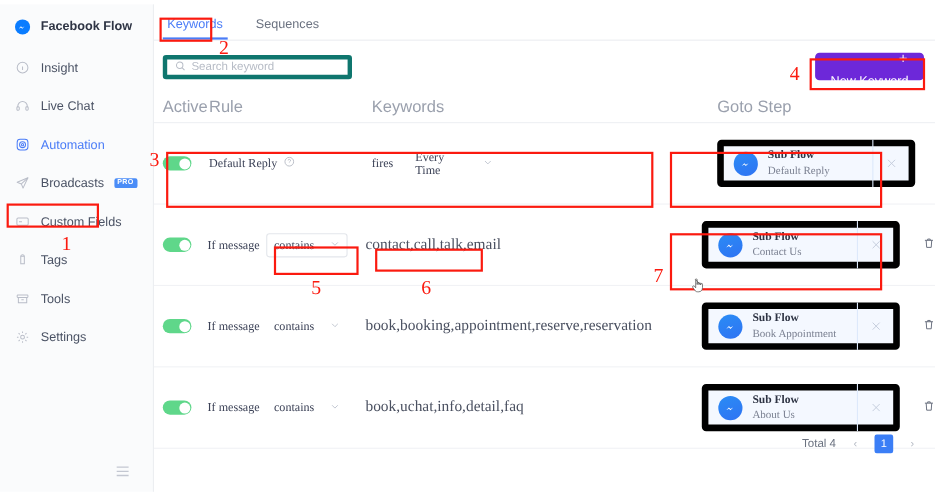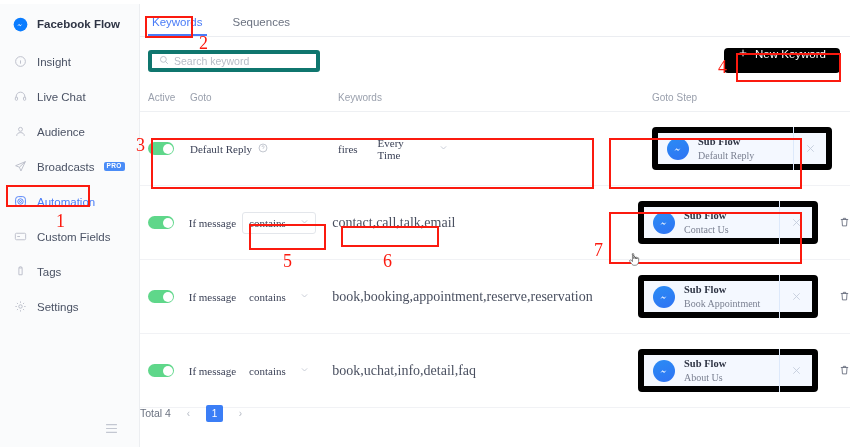--- a/index.html
+++ b/index.html
@@ -47,28 +47,28 @@
   #search-wrap {
     width:172px; height:22px; border:4px solid #0f766e; border-radius:3px;
     display:flex; align-items:center; gap:5px; padding:0 7px; background:#fff;
   }
   #search-wrap input {
     border:0; outline:0; font-family:inherit; font-size:10.5px; color:#3c4257;
     width:100%; background:transparent;
   }
   #search-wrap input::placeholder { color:#b7bcc6; }
   #new-keyword-btn {
-    margin-left:auto; background:#000000; color:#fff; border:0; border-radius:4px;
+    margin-left:auto; background:#6d28d9; color:#fff; border:0; border-radius:4px;
     height:25px; padding:0 14px; font-family:inherit; font-size:11.5px;
-    display:flex; align-items:flex-start; gap:7px; cursor:pointer;
+    display:flex; align-items:flex-end; gap:7px; cursor:pointer;flex-direction:column;
   }
   
   #thead {
     height:28px; display:flex; align-items:center; border-bottom:1px solid #eef0f3;
-    color:#9aa0ad; font-size:10px; padding-left:8px;
+    color:#9aa0ad; font-size:15px; padding-left:8px;
   }
   .col-active { width:42px; }
   .col-rule   { width:148px; }
   .col-kw     { width:270px; }
   .col-goto   { width:auto;margin-left:44px; }
   .row {
     height:74px; display:flex; align-items:center; border-bottom:1px solid #f1f2f5;
     padding-left:8px;
     font-family:Liberation Serif, serif;
   }
@@ -102,22 +102,22 @@
   .sf-text { margin-left:9px; line-height:1.35; }
   .sf-title { font-size:10.5px; font-weight:700; color:#2e3444; }
   .sf-sub { font-size:10px; color:#7b8192; }
   .sf-x {
     margin-left:auto; width:33px; height:43px; border-left:1px solid #dde9fb;
     display:flex; align-items:center; justify-content:center; color:#c3ccdb; font-size:13px;
   }
   .trash { margin-left:21px; color:#5e6475; font-size:11px; cursor:pointer; }
   
   #footer {
-    position:absolute; left:0; right:0; bottom:0; height:38px;
-    display:flex; align-items:center; padding-right:12px; gap:9px;
+    position:absolute; left:0; right:0; bottom:10px; height:38px;
+    display:flex; align-items:center; justify-content:flex-end; padding-right:12px; gap:9px;
     font-size:10.5px; color:#6b7280;
   }
   .pg {
     min-width:17px; height:17px; border-radius:2px; display:flex; align-items:center;
     justify-content:center; font-size:10px; color:#b6bbc5; cursor:pointer;
   }
   .pg.cur { background:#3b7ef6; color:#fff; }
   
   .anno-box { position:absolute; border:2px solid #fb1a0f; pointer-events:none; }
   .anno-num {
@@ -155,72 +155,72 @@
     <span class="ic">
       <svg width="13" height="13" viewBox="0 0 24 24" fill="none" stroke="currentColor" stroke-width="1.7">
           <path d="M4 14v-2a8 8 0 0116 0v2"></path>
           <rect x="2.5" y="13" width="4" height="6" rx="1.6"></rect>
           <rect x="17.5" y="13" width="4" height="6" rx="1.6"></rect>
         </svg>
     </span>
     <span>Live Chat</span>
   </div>
 
-  <div class="nav-item">
-    <span class="ic">
-      <svg width="13" height="13" viewBox="0 0 24 24" fill="none" stroke="currentColor" stroke-width="1.7">
-          <circle cx="12" cy="8" r="3.6"></circle>
-          <path d="M5 20c0-3.9 3.1-6 7-6s7 2.1 7 6"></path>
-        </svg>
-    </span>
-    <span>Audience</span>
+
+  <div class="nav-item active">
+    <span class="ic">
+      <svg width="13" height="13" viewBox="0 0 24 24" fill="none" stroke="currentColor" stroke-width="1.7">
+          <rect x="3" y="3" width="18" height="18" rx="5"></rect>
+          <circle cx="12" cy="12" r="5"></circle>
+          <circle cx="12" cy="12" r="1.8"></circle>
+        </svg>
+    </span>
+    <span>Automation</span>
   </div>
 
   <div class="nav-item">
     <span class="ic">
       <svg width="13" height="13" viewBox="0 0 24 24" fill="none" stroke="currentColor" stroke-width="1.7" stroke-linejoin="round">
           <path d="M21 3L3 10.5l7 2.8 2.8 7L21 3z"></path>
           <path d="M10 13.3L21 3"></path>
         </svg>
     </span>
     <span>Broadcasts</span>
     <span class="pro-badge">PRO</span>
   </div>
 
-  <div class="nav-item active">
-    <span class="ic">
-      <svg width="13" height="13" viewBox="0 0 24 24" fill="none" stroke="currentColor" stroke-width="1.7">
-          <rect x="3" y="3" width="18" height="18" rx="5"></rect>
-          <circle cx="12" cy="12" r="5"></circle>
-          <circle cx="12" cy="12" r="1.8"></circle>
-        </svg>
-    </span>
-    <span>Automation</span>
-  </div>
-
   <div class="nav-item">
     <span class="ic">
       <svg width="13" height="13" viewBox="0 0 24 24" fill="none" stroke="currentColor" stroke-width="1.7">
           <rect x="2.5" y="6" width="19" height="12" rx="2"></rect>
           <path d="M6 12h5"></path>
         </svg>
     </span>
     <span>Custom Fields</span>
   </div>
 
   <div class="nav-item">
     <span class="ic">
       <svg width="13" height="13" viewBox="0 0 24 24" fill="none" stroke="currentColor" stroke-width="1.7">
           <path d="M6 8a3 3 0 016 0v12H6z" transform="translate(3 -2)"></path>
           <path d="M9 5.5h6"></path>
         </svg>
     </span>
     <span>Tags</span>
   </div>
 
+  <div class="nav-item">
+    <span class="ic">
+      <svg width="13" height="13" viewBox="0 0 24 24" fill="none" stroke="currentColor" stroke-width="1.7">
+          <rect x="3" y="6" width="18" height="4" rx="1"></rect>
+          <path d="M5 10v9h14v-9M10 14h4"></path>
+        </svg>
+    </span>
+    <span>Tools</span>
+  </div>
 
   <div class="nav-item">
     <span class="ic">
       <svg width="13" height="13" viewBox="0 0 24 24" fill="none" stroke="currentColor" stroke-width="1.7">
           <circle cx="12" cy="12" r="3.2"></circle>
           <path d="M12 2.6v2.6M12 18.8v2.6M2.6 12h2.6M18.8 12h2.6M5.4 5.4l1.9 1.9M16.7 16.7l1.9 1.9M18.6 5.4l-1.9 1.9M7.3 16.7l-1.9 1.9"></path>
         </svg>
     </span>
     <span>Settings</span>
   </div>
@@ -254,21 +254,21 @@
         <svg width="10" height="10" viewBox="0 0 24 24" fill="none" stroke="#fff" stroke-width="2.4">
             <path d="M12 4v16M4 12h16"></path>
           </svg>
       </span>
       <span>New Keyword</span>
     </button>
   </div>
 
   <div id="thead">
     <div class="col-active">Active</div>
-    <div class="col-rule">Goto</div>
+    <div class="col-rule">Rule</div>
     <div class="col-kw">Keywords</div>
     <div class="col-goto">Goto Step</div>
   </div>
 
   <div class="row">
     <div class="col-active">
       <div class="toggle"></div>
     </div>
     <div class="col-rule cell-rule">
       <span>Default Reply</span>

